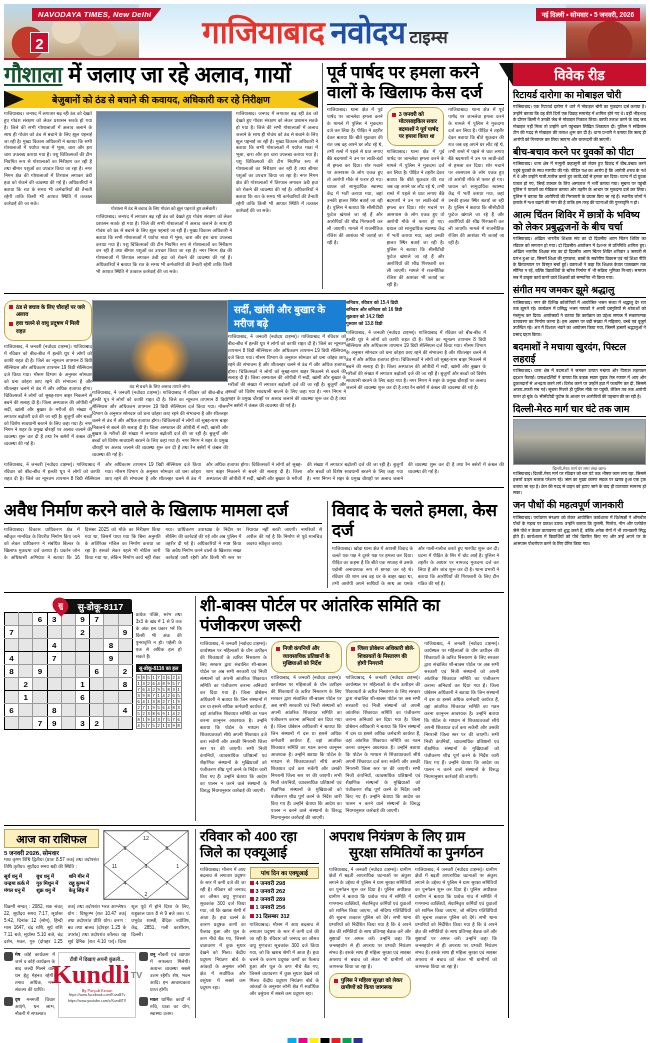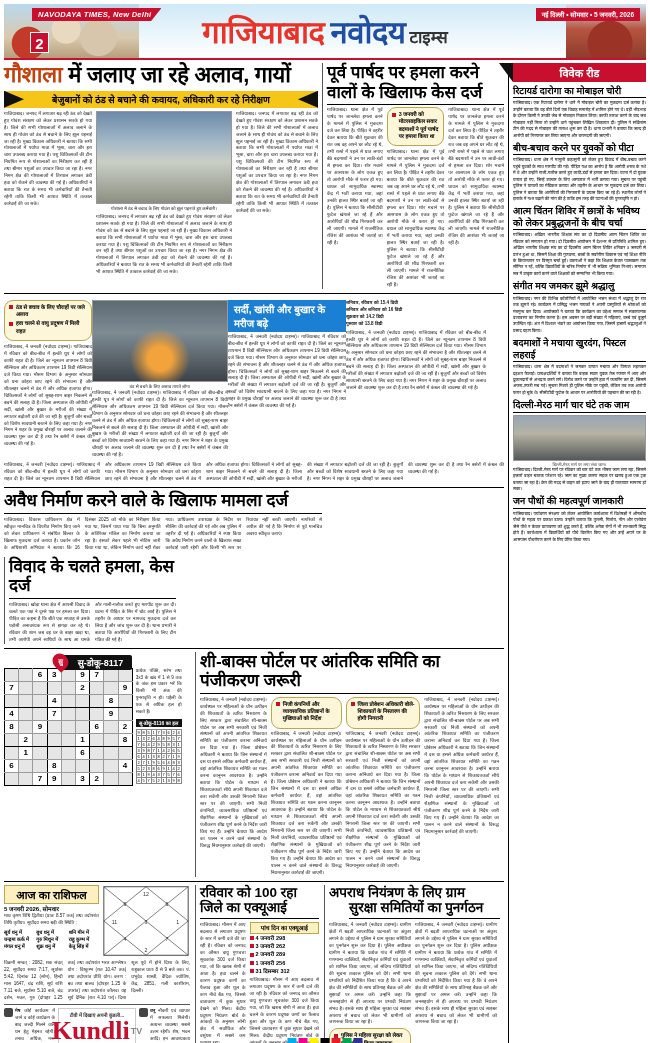--- a/index.html
+++ b/index.html
@@ -64,21 +64,21 @@
   
   .body-grid { display: flex; gap: 4px; margin-top: 3px; }
   .col-main { width: 500px; }
   .col-right { width: 138px; border-left: 1px solid #000; padding-left: 4px; }
 
   
   .hl-xl { font-size: 22px; font-weight: bold; line-height: 1.12;
     letter-spacing: -.3px; }
   .hl-lg { font-size: 17px; font-weight: bold; line-height: 1.15; }
   .hl-md { font-size: 13.5px; font-weight: bold; line-height: 1.15; }
-  .hl-hi { color: #c2410c; }
+  .hl-hi { color: #14532d; text-decoration: underline; }
   .rule-top { border-top: 1.5px solid #000; }
   .rule-bot { border-bottom: 1.5px solid #000; }
   .rule-thin { border-bottom: .5px solid #555; }
 
   .subbar {
     background: #f5c518; font-size: 9.5px; font-weight: bold; text-align: center;
     padding: 2px 22px; position: relative; margin: 3px 0;
   }
   .subbar:before, .subbar:after {
     content: ""; position: absolute; top: 0; width: 20px; height: 100%;
@@ -164,21 +164,21 @@
     background:#fff; border:.5px solid #ccc; text-align:center; padding:3px;
   }
   .kt-word { font-size: 26px; font-weight: bold; color: #c8102e;
     font-family: "Liberation Serif", serif; line-height: 1; }
   .kt-tv { font-size: 9px; color:#888; font-weight:bold; }
   .kt-sub { font-size: 4px; color:#c8102e; }
   .kt-links { font-size: 3.6px; color:#333; line-height:1.5; }
 
   
   .rc-head {
-    background:#c8102e; color:#fff; font-size:11px; font-weight:bold;
+    background:#c8102e; color:#fff; font-size:14px; font-weight:bold;
     text-align:center; padding:2px 4px; position:relative; margin-bottom:2px;
   }
   .rc-head:before {
     content:""; position:absolute; left:-14px; top:0; width:14px; height:100%;
     background:#111; clip-path: polygon(100% 0, 100% 100%, 0 0);
   }
   .rc-title { font-size: 9.5px; font-weight:bold; line-height:1.2;
     border-bottom:1px solid #000; padding-bottom:1px; margin:3px 0 2px; }
   .rc-txt { font-size: 4.3px; line-height:1.5; text-align:justify; }
 
@@ -283,21 +283,21 @@
             <div class="txt" style="font-weight:bold;">शनिवार और शनिवार को 16 डिग्री</div>
             <div class="txt" style="font-weight:bold;">शुक्रवार को 14.2 डिग्री</div>
             <div class="txt" style="font-weight:bold;">गुरुवार को 13.8 डिग्री</div>
             <div class="txt" style="margin-top:2px;">गाजियाबाद, 4 जनवरी (नवोदय टाइम्स)। गाजियाबाद में रविवार को बीच-बीच में हल्की धूप ने लोगों को काफी राहत दी है। जिले का न्यूनतम तापमान 8 डिग्री सेल्सियस और अधिकतम तापमान 19 डिग्री सेल्सियस दर्ज किया गया। मौसम विभाग के अनुसार सोमवार को घना कोहरा छाए रहने की संभावना है और शीतलहर चलने से ठंड में और अधिक इजाफा होगा। चिकित्सकों ने लोगों को सुबह-शाम बाहर निकलने से बचने की सलाह दी है। जिला अस्पताल की ओपीडी में सर्दी, खांसी और बुखार के मरीजों की संख्या में लगातार बढ़ोतरी दर्ज की जा रही है। बुजुर्गों और बच्चों को विशेष सावधानी बरतने के लिए कहा गया है। नगर निगम ने शहर के प्रमुख चौराहों पर अलाव जलाने की व्यवस्था शुरू कर दी है तथा रैन बसेरों में कंबल की व्यवस्था की गई है।</div>
           </div>
         </div>
 
         <div class="cols5 txt" style="margin-top:3px;">गाजियाबाद, 4 जनवरी (नवोदय टाइम्स)। गाजियाबाद में रविवार को बीच-बीच में हल्की धूप ने लोगों को काफी राहत दी है। जिले का न्यूनतम तापमान 8 डिग्री सेल्सियस और अधिकतम तापमान 19 डिग्री सेल्सियस दर्ज किया गया। मौसम विभाग के अनुसार सोमवार को घना कोहरा छाए रहने की संभावना है और शीतलहर चलने से ठंड में और अधिक इजाफा होगा। चिकित्सकों ने लोगों को सुबह-शाम बाहर निकलने से बचने की सलाह दी है। जिला अस्पताल की ओपीडी में सर्दी, खांसी और बुखार के मरीजों की संख्या में लगातार बढ़ोतरी दर्ज की जा रही है। बुजुर्गों और बच्चों को विशेष सावधानी बरतने के लिए कहा गया है। नगर निगम ने शहर के प्रमुख चौराहों पर अलाव जलाने की व्यवस्था शुरू कर दी है तथा रैन बसेरों में कंबल की व्यवस्था की गई है।</div>
       </div>
 
-      <div class="rule-top" style="margin-top:4px; padding-top:3px; display:flex; gap:5px;flex-direction:column;">
+      <div class="rule-top" style="margin-top:4px; padding-top:13px; display:flex; gap:5px;">
         <div style="width:318px;">
           <div class="hl-lg rule-bot" style="padding-bottom:2px;">अवैध निर्माण करने वाले के खिलाफ मामला दर्ज</div>
           <div class="cols4 txt" style="margin-top:3px;">गाजियाबाद। विकास प्राधिकरण क्षेत्र में स्वीकृत मानचित्र के विपरीत निर्माण किए जाने को लेकर प्राधिकरण ने संबंधित बिल्डर के खिलाफ मुकदमा दर्ज कराया है। प्रवर्तन जोन के अधिशासी अभियंता ने बताया कि 16 दिसंबर 2025 को मौके का निरीक्षण किया गया था, जिसमें पाया गया कि बिना अनुमति के अतिरिक्त मंजिल का निर्माण कराया जा रहा है। इसको लेकर पहले भी नोटिस जारी किया गया था, लेकिन निर्माण कार्य नहीं रोका गया। प्राधिकरण उपाध्यक्ष के निर्देश पर सीलिंग की कार्रवाई की गई और अब पुलिस में तहरीर दी गई है। अधिकारियों ने स्पष्ट किया कि अवैध निर्माण करने वालों के खिलाफ सख्त कार्रवाई जारी रहेगी और किसी भी स्तर पर रियायत नहीं बरती जाएगी। नागरिकों से अपील की गई है कि निर्माण से पूर्व मानचित्र अवश्य स्वीकृत कराएं।</div>
         </div>
         <div style="width:172px; border-left:.5px solid #555; padding-left:4px;">
           <div class="hl-lg rule-bot" style="padding-bottom:2px;">विवाद के चलते हमला, केस दर्ज</div>
           <div class="cols2 txt" style="margin-top:3px;">गाजियाबाद। खोड़ा थाना क्षेत्र में आपसी विवाद के चलते एक पक्ष ने दूसरे पक्ष पर हमला कर दिया। पीड़ित का कहना है कि बीते एक सप्ताह से उसके पड़ोसी अनावश्यक रूप से झगड़ा कर रहे थे। रविवार की शाम जब वह घर के बाहर खड़ा था, तभी आरोपी अपने साथियों के साथ आ धमके और गाली-गलौज करते हुए मारपीट शुरू कर दी। घटना में पीड़ित के सिर में चोट आई है। पुलिस ने तहरीर के आधार पर नामजद मुकदमा दर्ज कर लिया है और जांच शुरू कर दी है। थाना प्रभारी ने बताया कि आरोपियों की गिरफ्तारी के लिए टीम गठित की गई है।</div>
         </div>
       </div>
 
@@ -632,21 +632,21 @@
               </div>
               <div style="display:flex; gap:2px;">
                 <div style="width:9px;height:9px;background:#444;flex:none;border-radius:2px;"></div>
                 <div class="txt"><b>मकर</b> <span>धार्मिक कार्यों में रुचि, यात्रा का योग, स्वास्थ्य उत्तम।</span></div>
               </div>
             </div>
           </div>
         </div>
 
         <div style="width:124px; border-left:.5px solid #555; padding-left:4px;">
-          <div class="hl-md">रविवार को 100 रहा</div>
+          <div class="hl-md">रविवार को 400 रहा</div>
           <div class="hl-md rule-bot" style="padding-bottom:2px;">जिले का एक्यूआई</div>
           <div style="display:flex; gap:4px; margin-top:3px;">
             <div style="width:46px;">
               <div class="txt">गाजियाबाद। मौसम में आए बदलाव से लगातार प्रदूषण के स्तर में कमी दर्ज की जा रही है। रविवार को जनपद का औसत वायु गुणवत्ता सूचकांक 300 दर्ज किया गया, जो कि खराब श्रेणी में आता है। हवा चलने के कारण प्रदूषक कणों का फैलाव हुआ और धूल के कण नीचे बैठ गए, जिससे वातावरण में कुछ सुधार देखने को मिला। केंद्रीय प्रदूषण नियंत्रण बोर्ड के आंकड़ों के अनुसार लोनी क्षेत्र में सर्वाधिक और वसुंधरा में सबसे कम प्रदूषण रहा।</div>
             </div>
             <div style="width:70px;">
               <div style="background:#fdf0c0;border:.5px solid #b9a94a;font-size:6px;font-weight:bold;text-align:center;padding:1px;">पांच दिन का एक्यूआई</div>
               <div id="aqi-rows">
                   <div style="display: flex; align-items: center; gap: 2px; font-size: 5.5px; font-weight: bold; line-height: 1.5;">
                     <span style="width: 4px; height: 4px; background: rgb(200, 16, 46); display: inline-block; flex: 0 0 auto;"></span>

